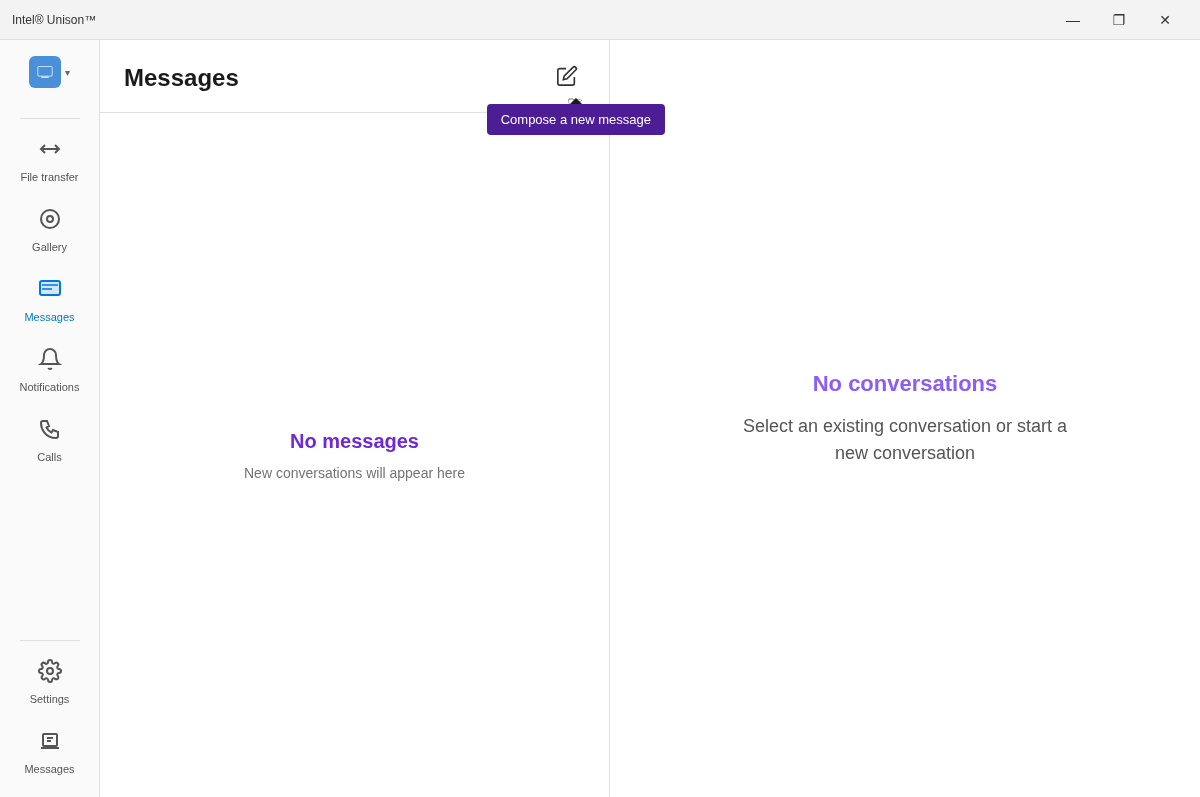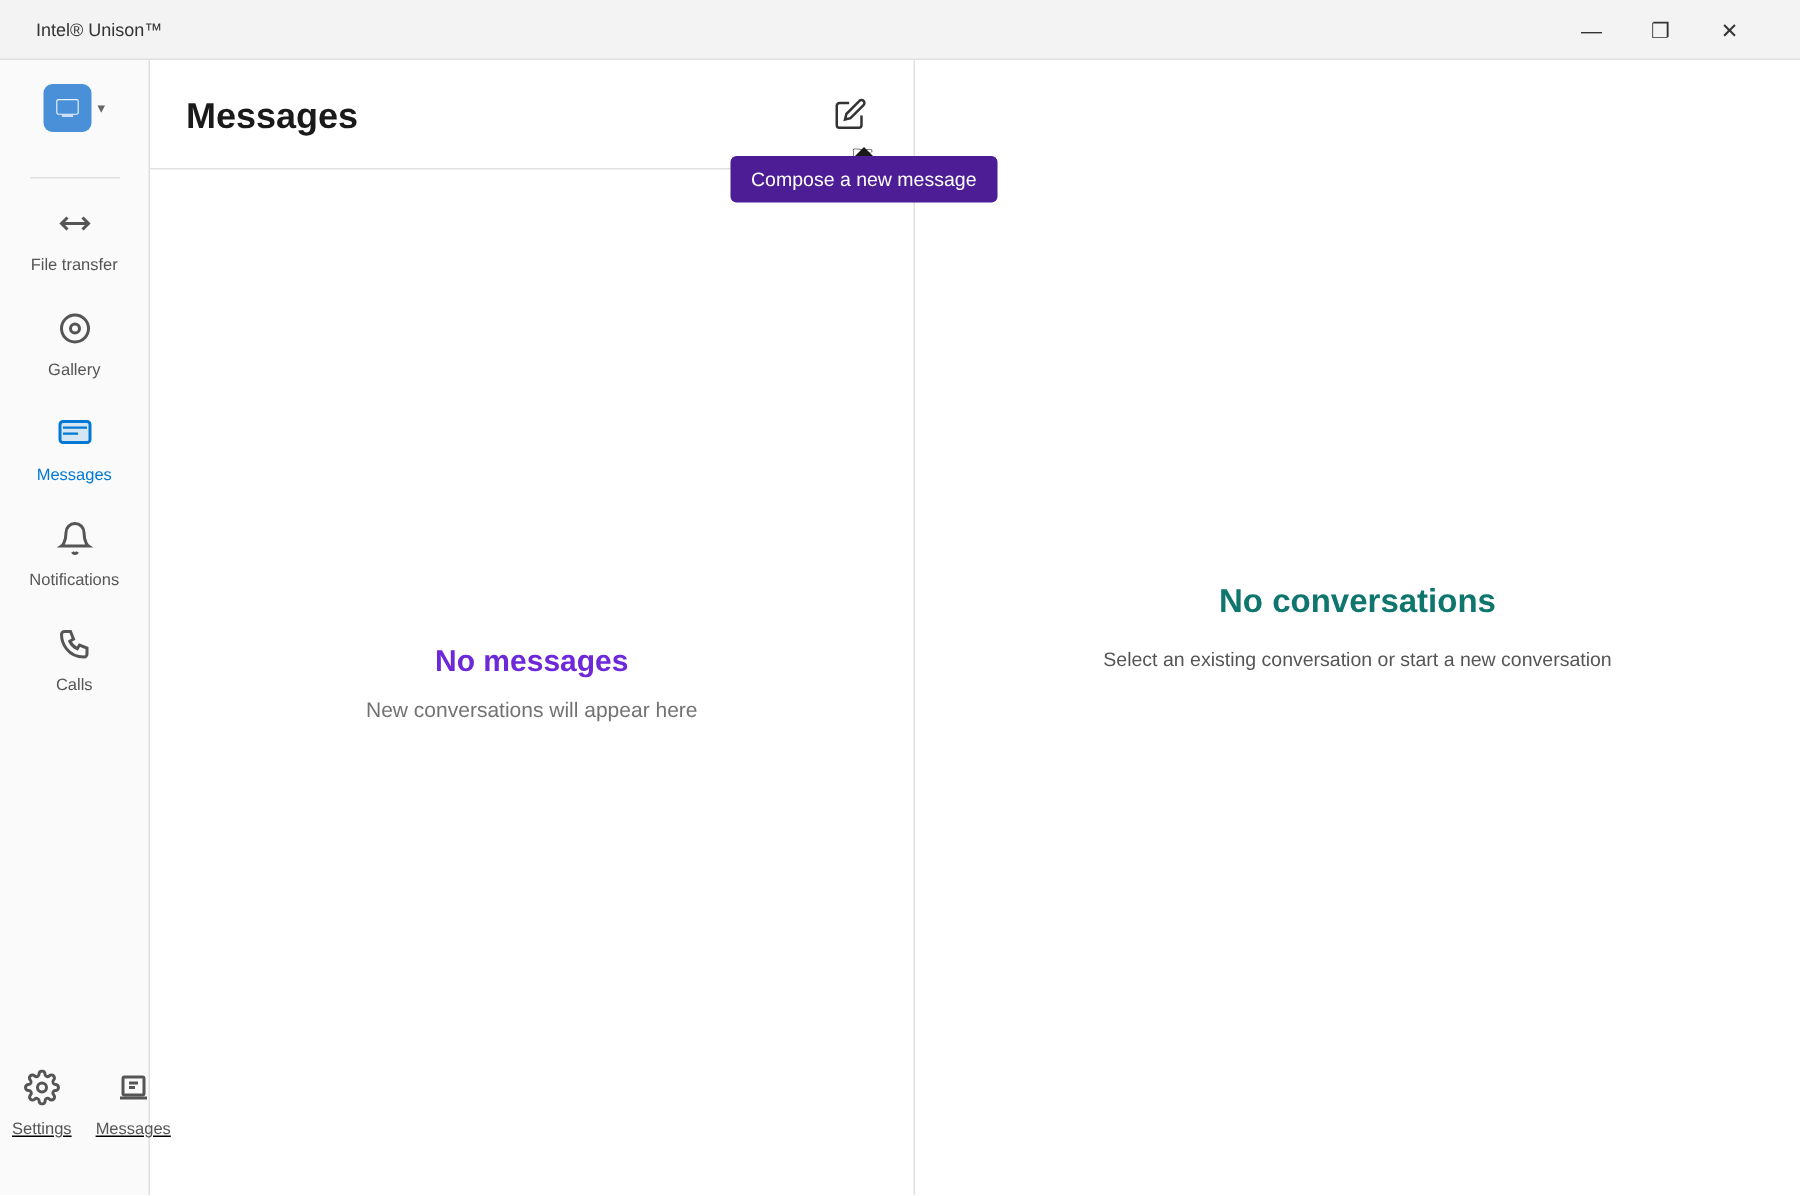--- a/index.html
+++ b/index.html
@@ -13,21 +13,21 @@
       flex-direction: column;
     }
 
     
     .titlebar {
       height: 40px;
       background: #f3f3f3;
       display: flex;
       align-items: center;
       justify-content: space-between;
-      padding: 0 24px;
+      padding: 0 12px;
       border-bottom: 1px solid #e0e0e0;
       flex-shrink: 0;
       -webkit-app-region: drag;
     }
     .titlebar-title {
       font-size: 12px;
       color: #333;
     }
     .titlebar-controls {
       display: flex;
@@ -117,24 +117,23 @@
     }
     .nav-item .nav-label {
       font-size: 11px;
       text-align: center;
     }
 
     .sidebar-bottom {
       margin-top: auto;
       width: 100%;
       display: flex;
-      flex-direction: row;
-      align-items: center;
-      padding-bottom: 24px;
-      text-decoration: underline;
+      flex-direction: column;
+      align-items: center;
+      padding-bottom: 8px;
     }
 
     
     .content-area {
       flex: 1;
       display: flex;
       overflow: hidden;
     }
 
     
@@ -199,24 +198,24 @@
       display: flex;
       flex-direction: column;
       align-items: center;
       justify-content: center;
       gap: 16px;
       padding: 40px;
     }
     .conversation-empty-title {
       font-size: 22px;
       font-weight: 600;
-      color: #0f766e;
+      color: #8b5cf6;
     }
     .conversation-empty-sub {
-      font-size: 13px;
+      font-size: 18px;
       color: #555;
       text-align: center;
       max-width: 360px;
       line-height: 1.5;
     }
 
     
     .tooltip {
       position: absolute;
       top: 44px;

